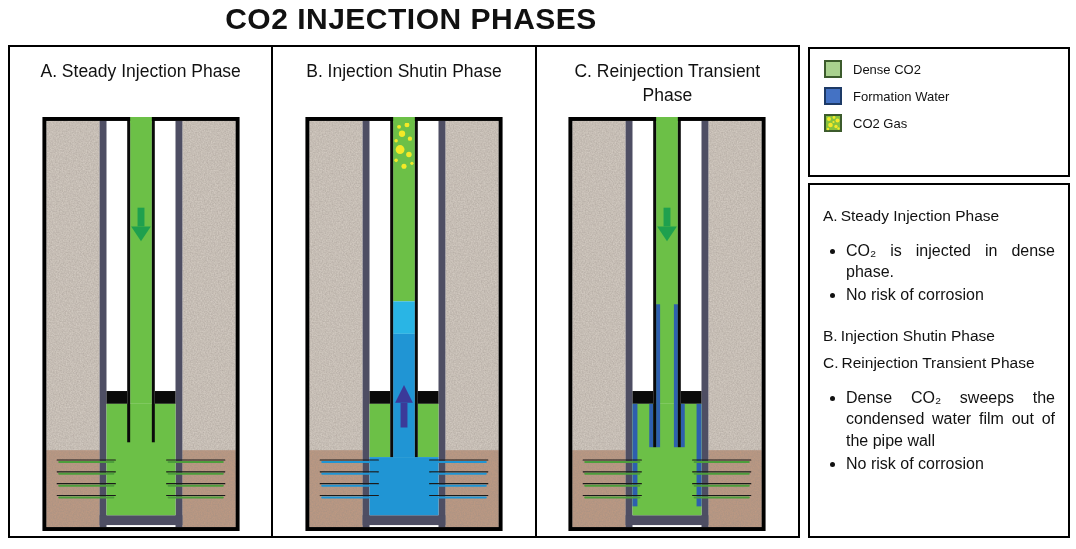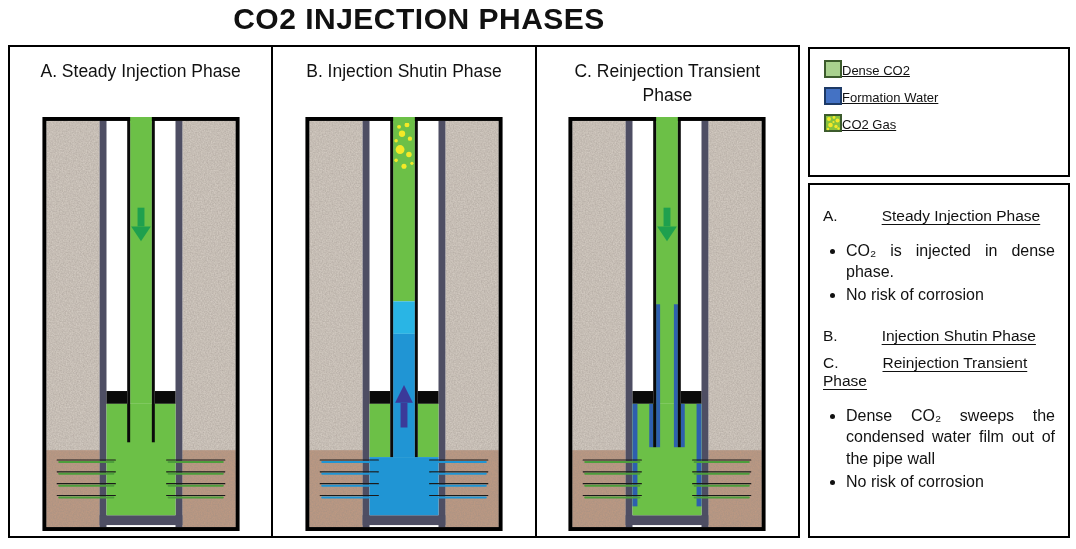--- a/index.html
+++ b/index.html
@@ -2,53 +2,53 @@
 <html style="--dense-co2: #A9D18E; --formation-water: #4472C4; --wet-co2: #54C8E8; --co2-gas-bg: #86C33E; --gas-bubble: #F4E927; --well-co2: #6CC047; --well-wet: #29B5E5; --well-water: #2095D4; --film-blue: #2E5FAE; --arrow-down: #1FA04E; --arrow-up: #3B3A99; --perf-green: #4D9E3C; --rock: #D8D0C7; --reservoir: #C19A82; --casing: #4E4E63;"><head>
 <meta charset="utf-8">
 <style>
   * { margin:0; padding:0; box-sizing:border-box; }
   html,body { background:#fff; }
   body {
     width:1076px; height:549px; position:relative;
     font-family:"Liberation Sans", sans-serif; color:#111;
   }
   .main-title {
-    position:absolute; left:16px; top:2px; width:806px;
+    position:absolute; left:8px; top:2px; width:806px;
     text-align:center; font-size:30px; font-weight:bold; letter-spacing:.5px;
   }
   .panels {
     position:absolute; left:8px; top:45px; width:792px; height:493px;
     border:2px solid #000; display:flex; background:#fff;
   }
   .panel { flex:1; border-right:2px solid #000; display:flex; flex-direction:column; align-items:center; }
   .panel:last-child { border-right:none; }
   .panel-title {
     height:66px; width:100%; padding:13px 18px 0; text-align:center;
     font-size:17.5px; line-height:1.35;
   }
   .well { display:block; margin-top:4px; }
 
   .legend-box {
     position:absolute; left:808px; top:47px; width:262px; height:130px;
     border:2px solid #000; padding:11px 10px 0 14px; background:#fff;
   }
-  .legend-item { display:flex; align-items:flex-end; margin-bottom:9px;text-decoration:underline; }
+  .legend-item { display:flex; align-items:center; gap:11px; margin-bottom:9px; }
   .swatch { width:18px; height:18px; flex:0 0 18px; }
   .swatch-dense     { background:var(--dense-co2); border:2px solid #3c5b2c; }
   .swatch-formation { background:var(--formation-water); border:2px solid #1d3a66; }
   .swatch-wet       { background:var(--wet-co2); border:2px solid #1c5f74; }
   .legend-label { font-size:13px; }
 
   .desc-box {
     position:absolute; left:808px; top:183px; width:262px; height:355px;
     border:2px solid #000; padding:13px 13px 0 13px; background:#fff;
   }
   .desc-section h3 { font-size:15.5px; font-weight:normal; margin:9px 0 0; }
   .desc-letter { margin-right:3px; }
-  .desc-title { text-decoration:underline; text-underline-offset:3px;margin-left:41px; }
+  .desc-title { text-underline-offset:3px; }
   .desc-section ul { margin:15px 0 22px; padding-left:23px; }
   .desc-section li {
     font-size:16px; line-height:1.32; margin-bottom:2px; text-align:justify;
   }
   .desc-section:last-child ul { margin-bottom:0; }
 </style>
 </head>
 <body>
 
 <svg width="0" height="0" style="position:absolute" aria-hidden="true">

